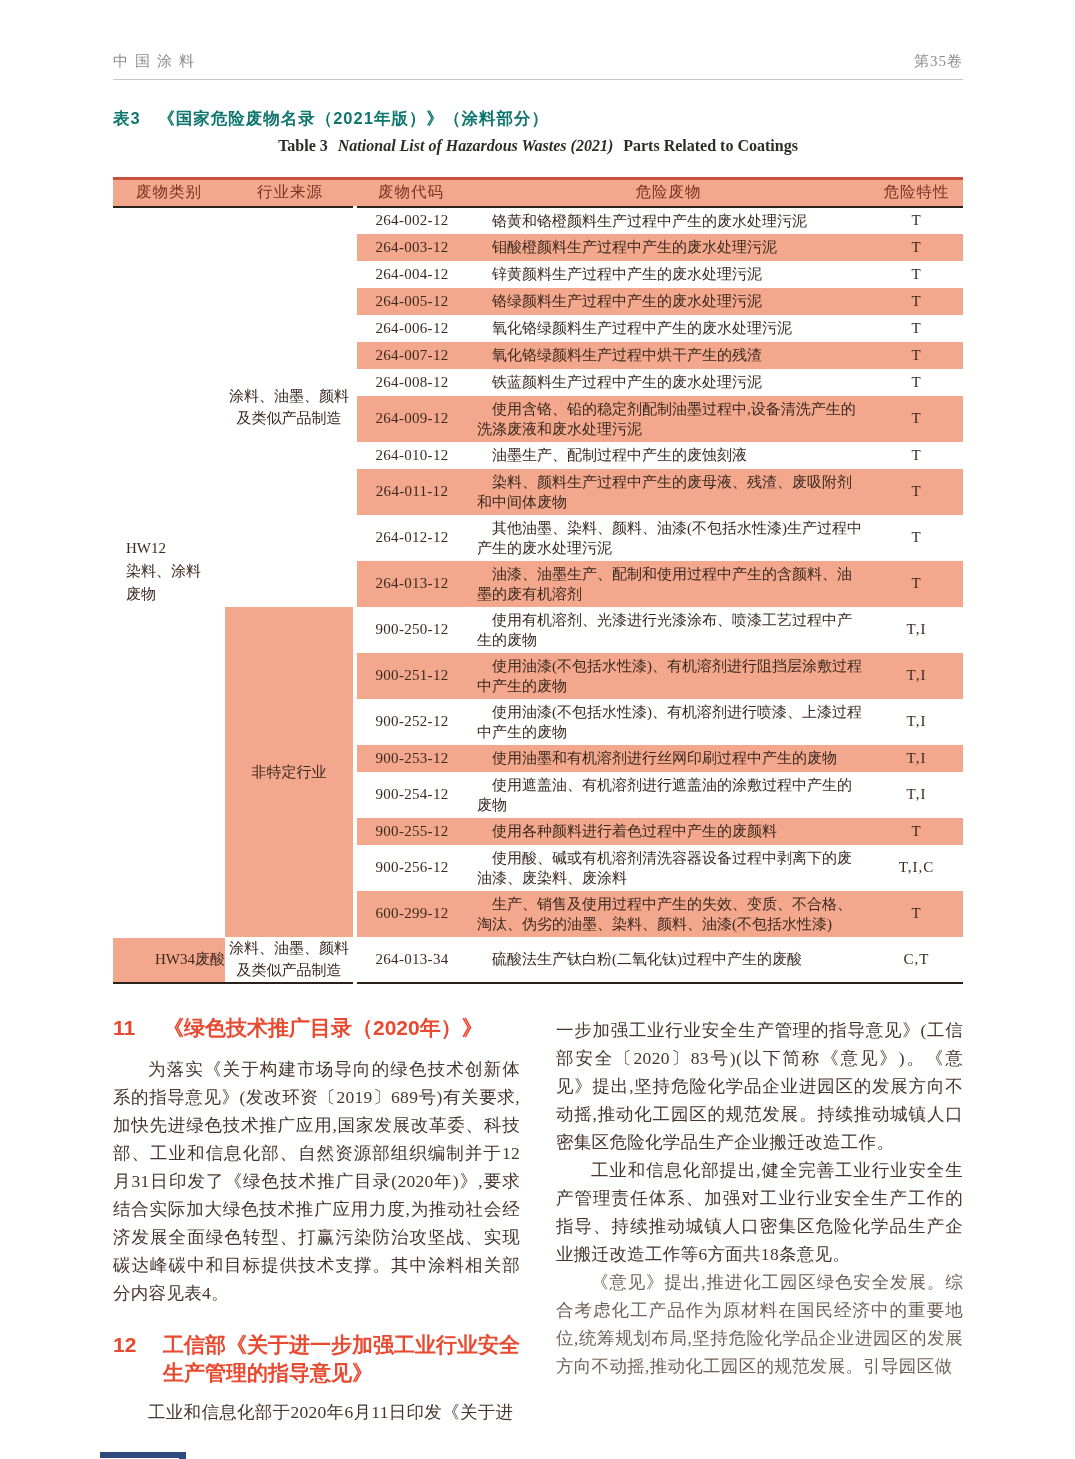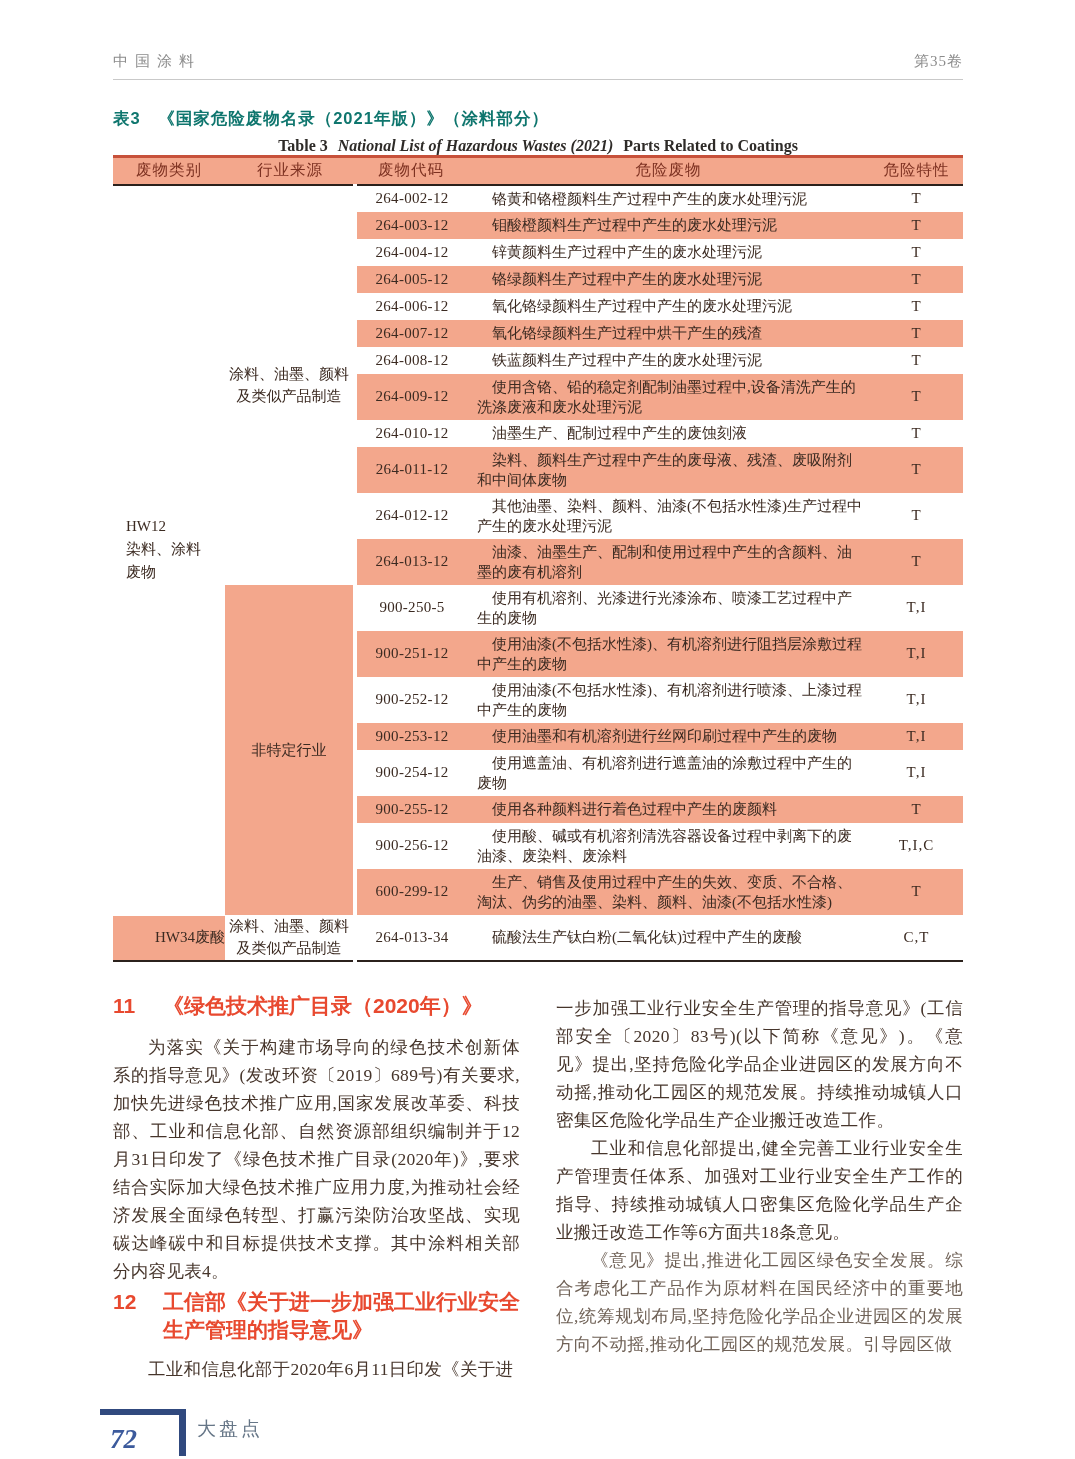--- a/index.html
+++ b/index.html
@@ -27,21 +27,21 @@
     font-size:16.5px; font-weight:bold; color:#0f766e; letter-spacing:1px;
     font-family:"Liberation Sans","DejaVu Sans",sans-serif;
   }
   .caption-en {
     margin-top:7px; text-align:center;
     font-size:16px; font-weight:bold; color:#2e2b28;
   }
   .caption-en .it { font-style:italic; margin:0 6px; }
 
   
-  table.t3 { width:850px; margin-top:0; border-collapse:collapse; table-layout:fixed; }
+  table.t3 { width:850px; margin-top:22px; border-collapse:collapse; table-layout:fixed; }
   table.t3 thead tr {
     background:#f3a78c; height:28px;
   }
   table.t3 thead th {
     font-weight:normal; font-size:15.5px; color:#7d3121; letter-spacing:1px;
     border-top:3px solid #c7513a; border-bottom:2px solid #2b211c;
   }
   table.t3 tbody { border-bottom:2px solid #2b211c; }
   table.t3 td { vertical-align:middle; font-size:15px; color:#3b2a21; }
   td.code { text-align:center; border-left:4px solid #fff; letter-spacing:0.3px; }
@@ -59,21 +59,21 @@
   
   .cols { margin-top:30px; display:flex; gap:36px; }
   .col { width:407px; }
   .sec {
     display:flex; color:#e8492f; font-weight:bold;
     font-size:21px; line-height:28px;
     font-family:"Liberation Sans","DejaVu Sans",sans-serif;
     margin-bottom:13px;
   }
   .sec .num { width:50px; flex-shrink:0; }
-  .sec.sec12 { margin-top:3px; margin-bottom:11px; }
+  .sec.sec12 { margin-top:24px; margin-bottom:11px; }
   p.body {
     font-size:17.5px; line-height:28px; color:#46352b;
     text-align:justify; letter-spacing:0.3px;
   }
   p.indent { text-indent:2em; }
   p.faded { color:#6f6156; }
   .col-right { padding-top:2px; }
   .col-right p + p { margin-top:0; }
 
   
@@ -183,21 +183,21 @@
           <td class="desc">其他油墨、染料、颜料、油漆(不包括水性漆)生产过程中产生的废水处理污泥</td>
           <td class="hz">T</td>
         </tr>
       <tr class="d sh">
           <td class="code">264-013-12</td>
           <td class="desc">油漆、油墨生产、配制和使用过程中产生的含颜料、油墨的废有机溶剂</td>
           <td class="hz">T</td>
         </tr>
       <tr class="d">
         <td class="ind ind2" rowspan="8">非特定行业</td>
-        <td class="code">900-250-5</td>
+        <td class="code">900-250-12</td>
           <td class="desc">使用有机溶剂、光漆进行光漆涂布、喷漆工艺过程中产生的废物</td>
           <td class="hz">T,I</td>
       </tr>
       <tr class="d sh">
           <td class="code">900-251-12</td>
           <td class="desc">使用油漆(不包括水性漆)、有机溶剂进行阻挡层涂敷过程中产生的废物</td>
           <td class="hz">T,I</td>
         </tr>
       <tr class="d">
           <td class="code">900-252-12</td>

